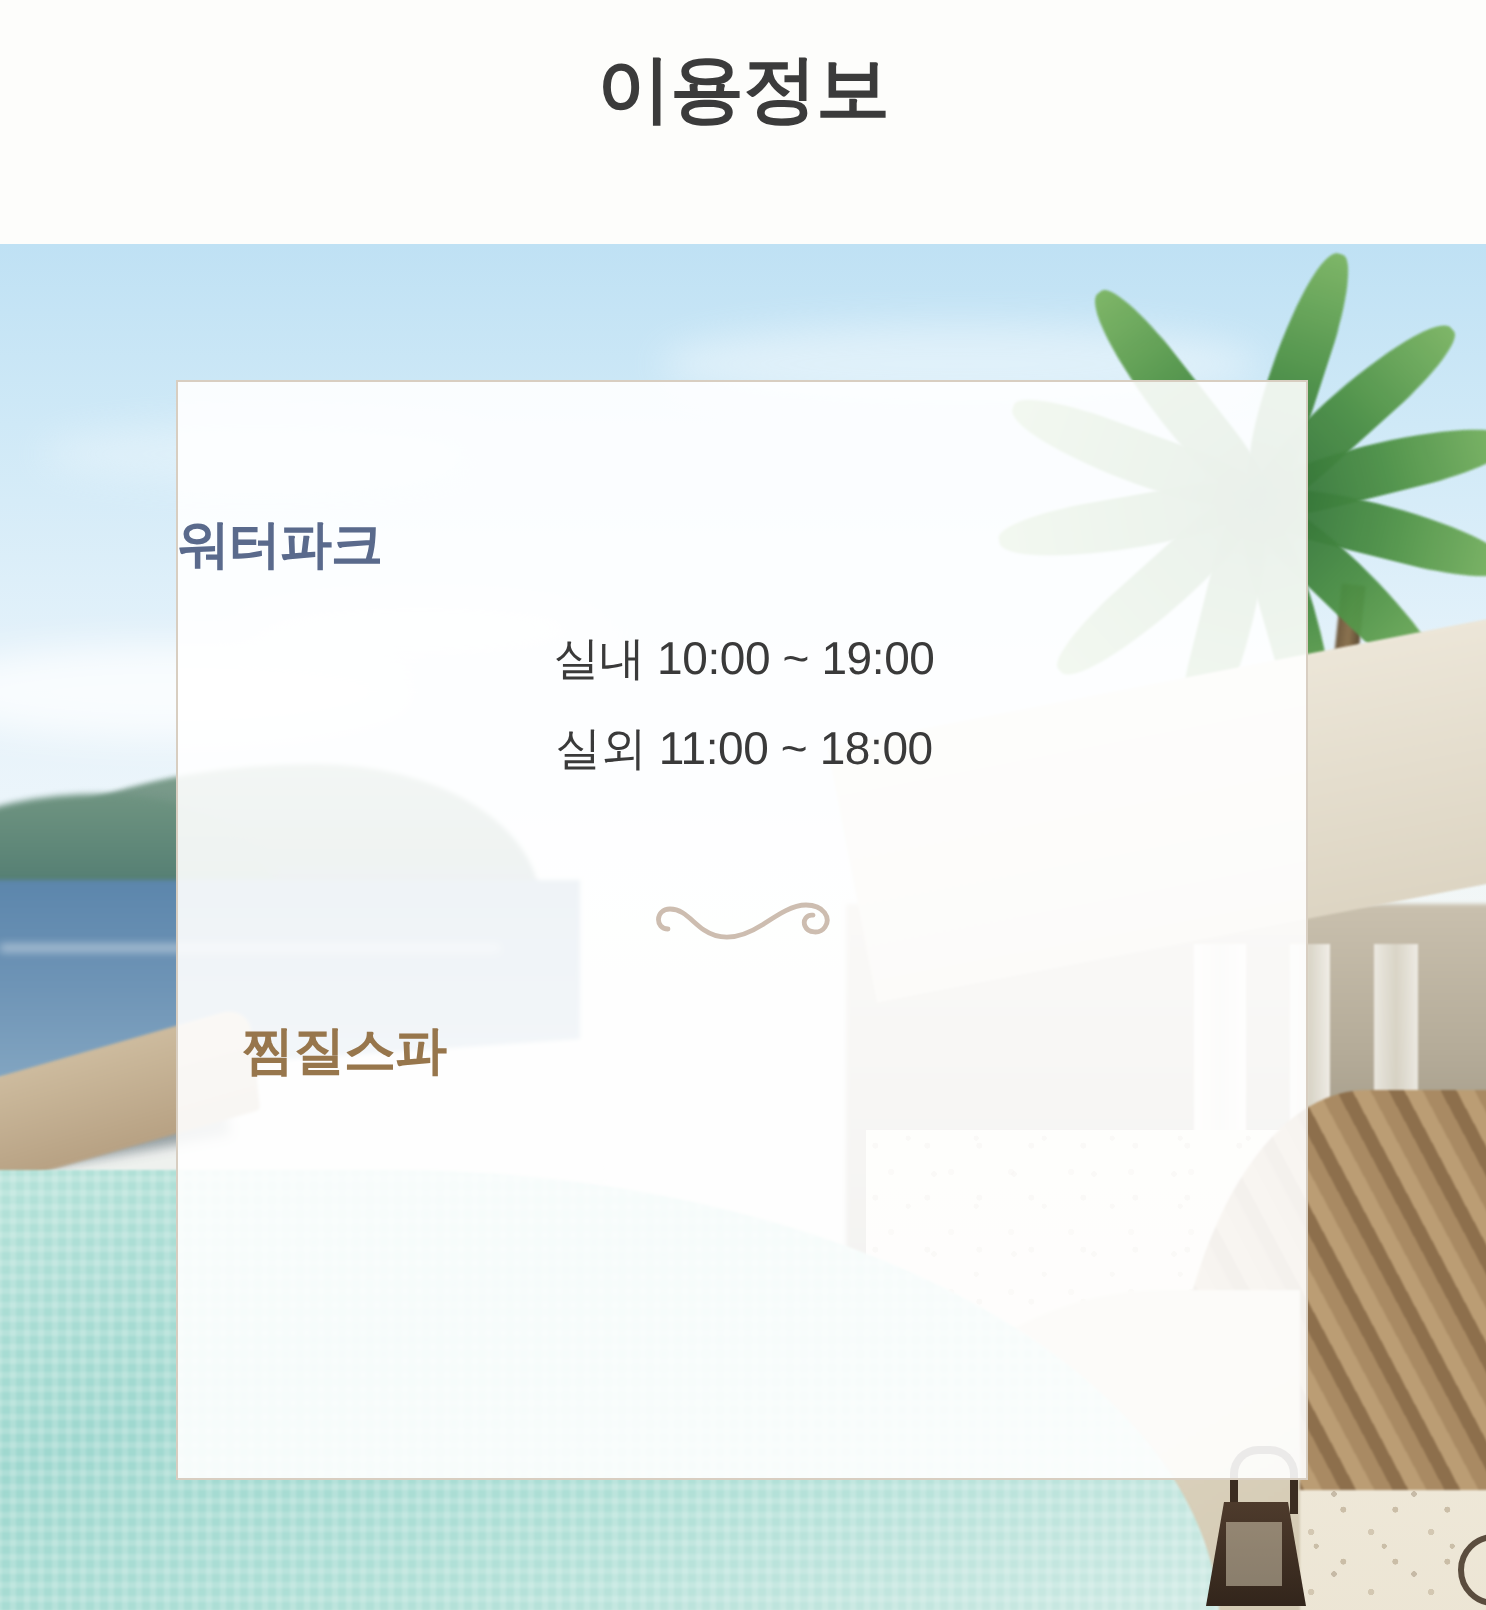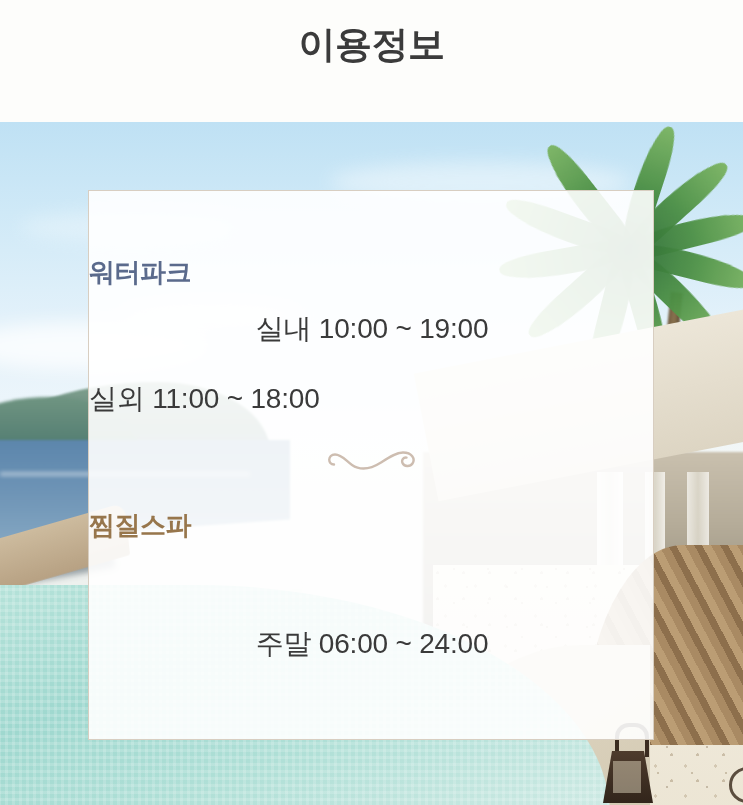--- a/index.html
+++ b/index.html
@@ -280,31 +280,31 @@
   }
 
   .section { text-align: left; }
   .section-heading {
     font-size: 26px;
     font-weight: bold;
     letter-spacing: -0.5px;
     line-height: 34px;
   }
   .section-heading.waterpark { color: #5a6a8c; }
-  .section-heading.spa { color: #97764c; }
+  .section-heading.spa { color: #97764c; margin-left: 32px; }
   .hours-line {
-    font-size: 28px;
+    font-size: 23px;
     color: #3a3a3a;
     letter-spacing: -0.2px;
     line-height: 30px;
   }
 
   .sec1-heading { position: absolute; left: 0; top: 64px;  width: 566px; }
   .sec1-l1      { position: absolute; left: 0; top: 123px; width: 566px; text-align: center; }
-  .sec1-l2      { position: absolute; left: 0; top: 193px; width: 566px; text-align: left; }
+  .sec1-l2      { position: absolute; left: 0; top: 168px; width: 566px; text-align: center; }
 
   .divider-ornament {
     position: absolute;
     left: 0; top: 248px;
     width: 566px;
     height: 40px;
     display: flex;
     align-items: center;
     justify-content: center;
   }
@@ -381,16 +381,15 @@
     <div class="hours-line sec1-l1">실내 10:00 ~ 19:00</div>
     <div class="hours-line sec1-l2">실외 11:00 ~ 18:00</div>
 
     <div class="divider-ornament">
       <svg width="92" height="30" viewBox="0 0 92 30">
         <path d="M8 20.5 C1.5 20.5 1.5 10.5 9 10.5 C16 10.5 20 17 26 21 C34 26.4 44 25.5 55 18.5 C63 13.3 70 8.5 77 8.5 C86 8.5 89.5 15 86.5 19.5 C84 23.2 78 22.6 76.5 19 C75.3 16.1 77.3 13.2 80.5 13.6" fill="none" stroke="#cdbdb0" stroke-width="2.4" stroke-linecap="round" stroke-linejoin="round"></path>
       </svg>
     </div>
 
     <div class="section section-heading spa sec2-heading">찜질스파</div>
-    <div class="hours-line sec2-l2">주말 06:00 ~ 24:00</div>
   </div>
 
 </div>
 
 </body></html>

